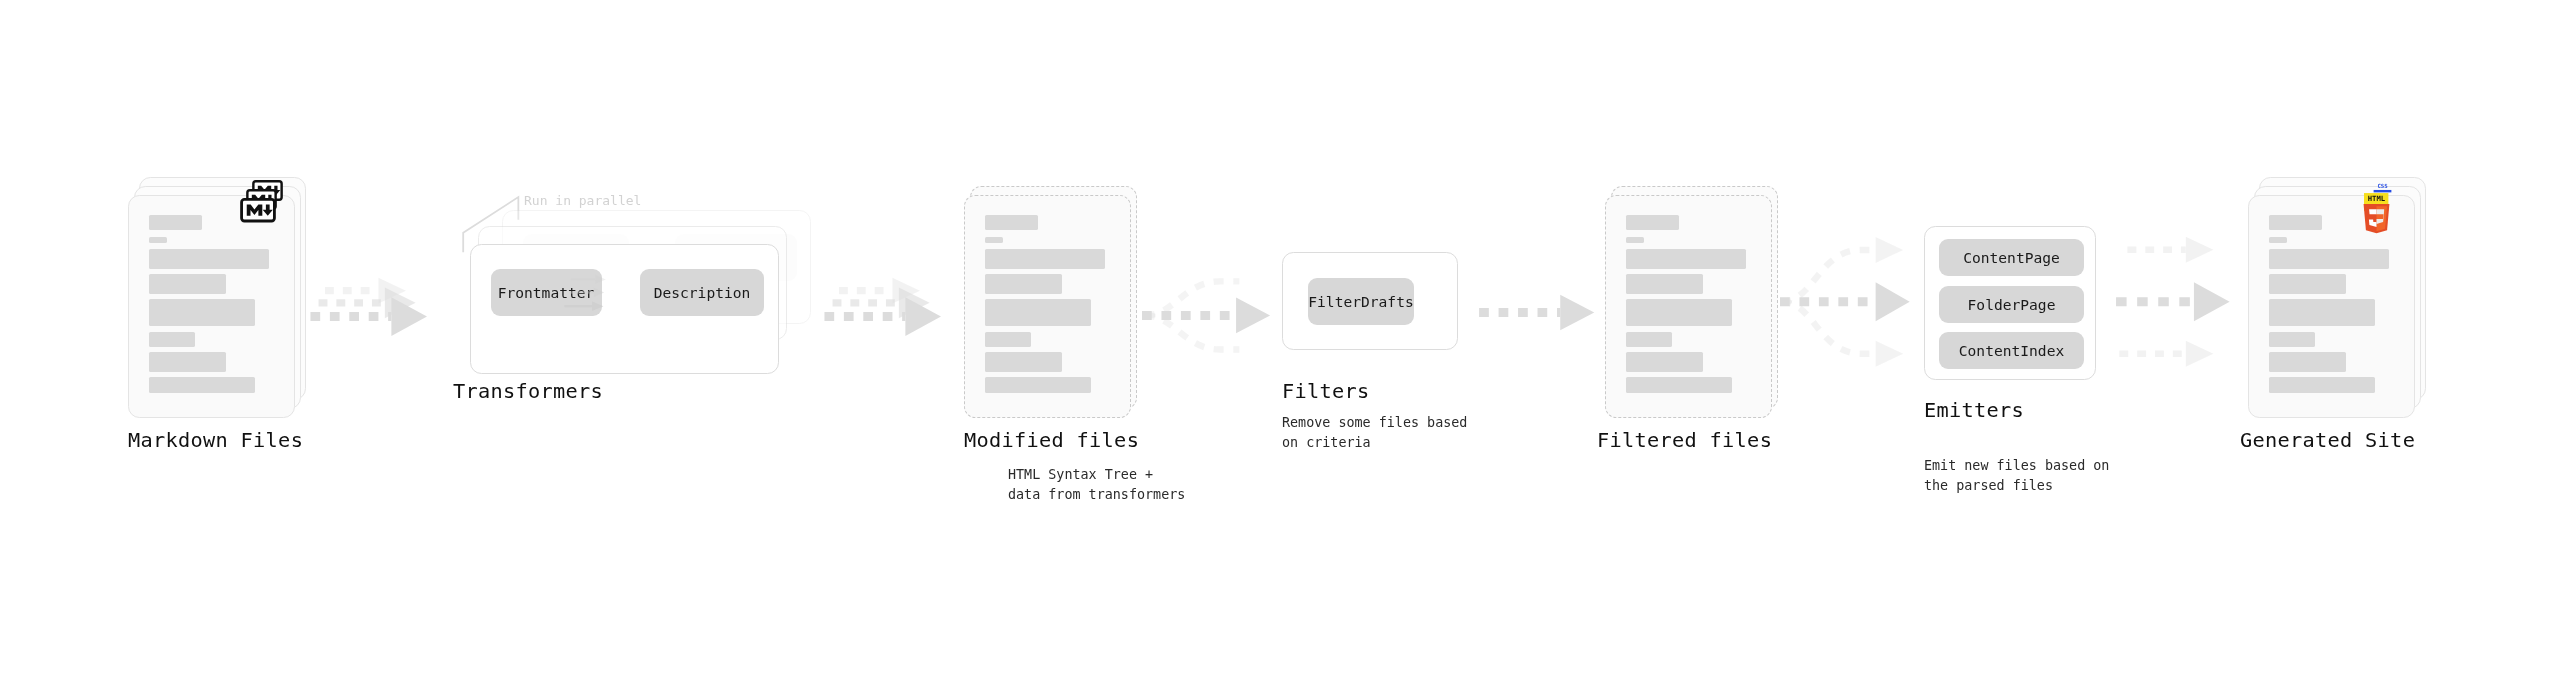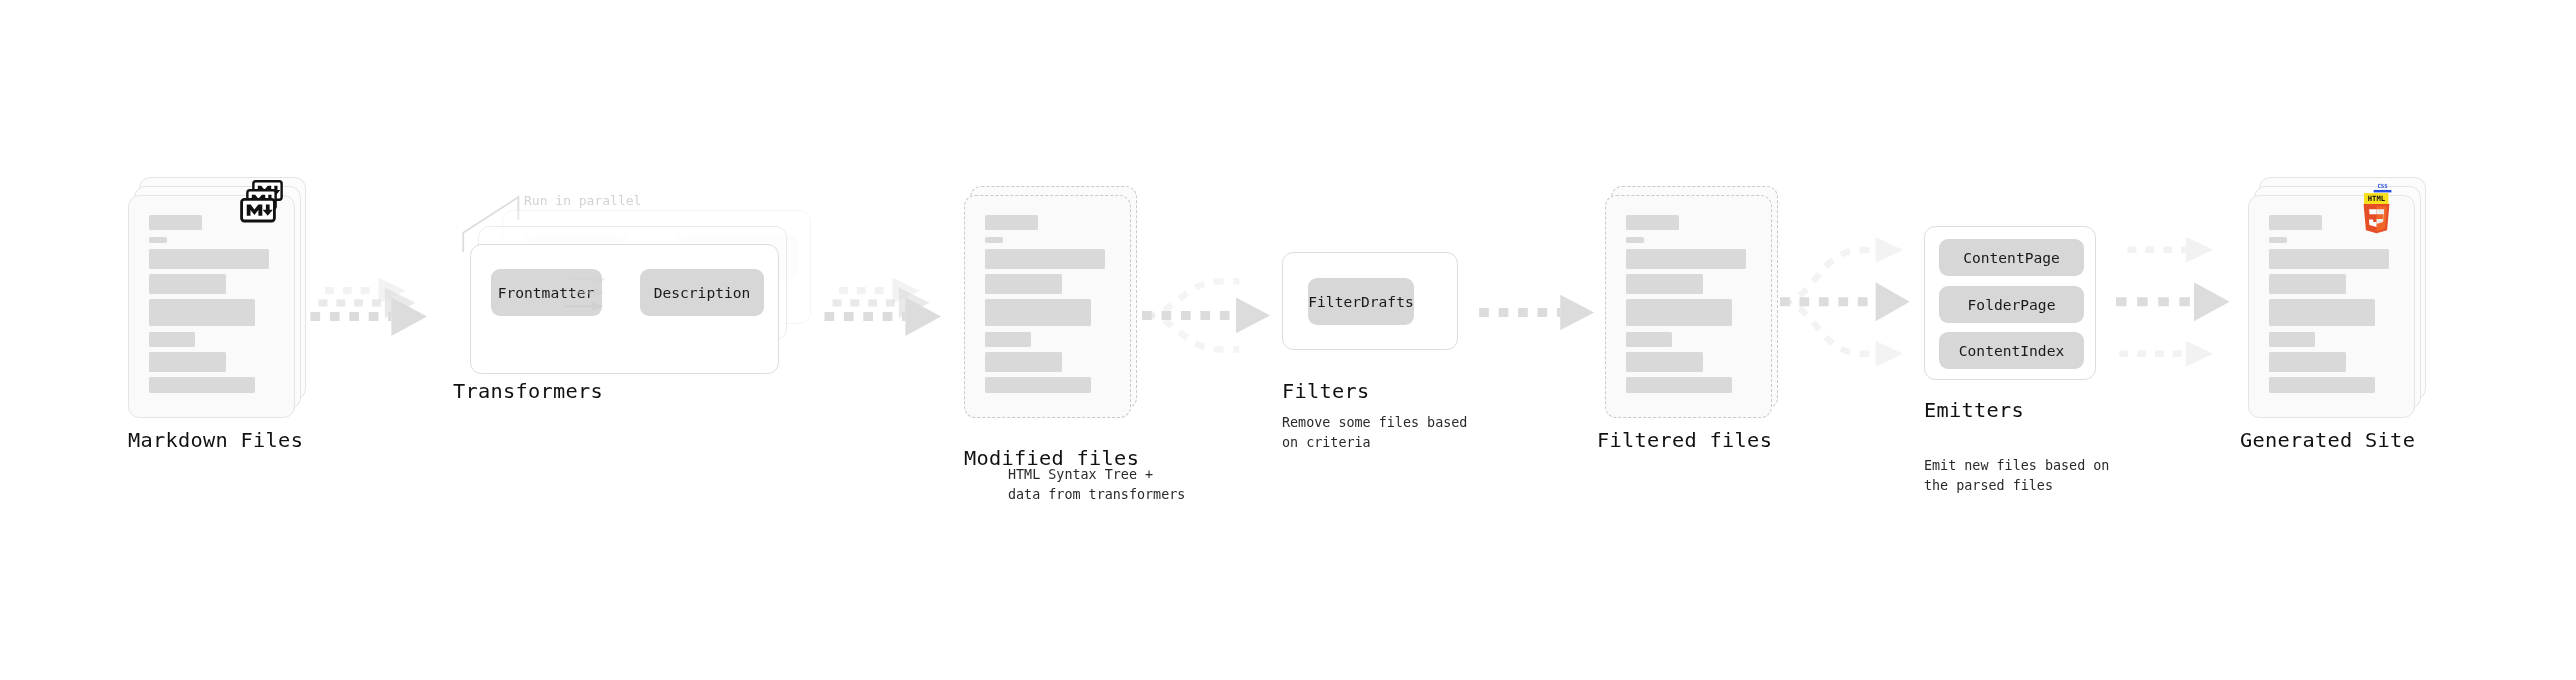--- a/index.html
+++ b/index.html
@@ -188,21 +188,21 @@
       <div class="skel" style="left:20.3px;top:41px;width:18px;height:5.7px;"></div>
       <div class="skel" style="left:20.3px;top:53px;width:120px;height:19.5px;"></div>
       <div class="skel" style="left:20.3px;top:78px;width:77px;height:19.5px;"></div>
       <div class="skel" style="left:20.3px;top:103px;width:106px;height:27px;"></div>
       <div class="skel" style="left:20.3px;top:136px;width:46px;height:14.6px;"></div>
       <div class="skel" style="left:20.3px;top:156px;width:77px;height:19.5px;"></div>
       <div class="skel" style="left:20.3px;top:181px;width:106px;height:16.3px;"></div>
     </div>
   </div>
 
-  <div class="title" style="left:964px;top:446px;">Modified files</div>
+  <div class="title" style="left:964px;top:428px;">Modified files</div>
   <div class="sub" style="left:1008px;top:465px;">HTML Syntax Tree +
 data from transformers</div>
 
   <svg style="left:1142px;top:260px;" width="150" height="106" viewBox="0 0 185 130">
     <g opacity=".3">
       <path d="M4 68 C 40 68, 52 26, 96 26 L120 26" fill="none" stroke="#dcdcdc" stroke-width="8" stroke-dasharray="12 12"></path>
     </g>
     <g opacity=".3">
       <path d="M4 68 C 40 68, 52 110, 96 110 L120 110" fill="none" stroke="#dcdcdc" stroke-width="8" stroke-dasharray="12 12"></path>
     </g>

